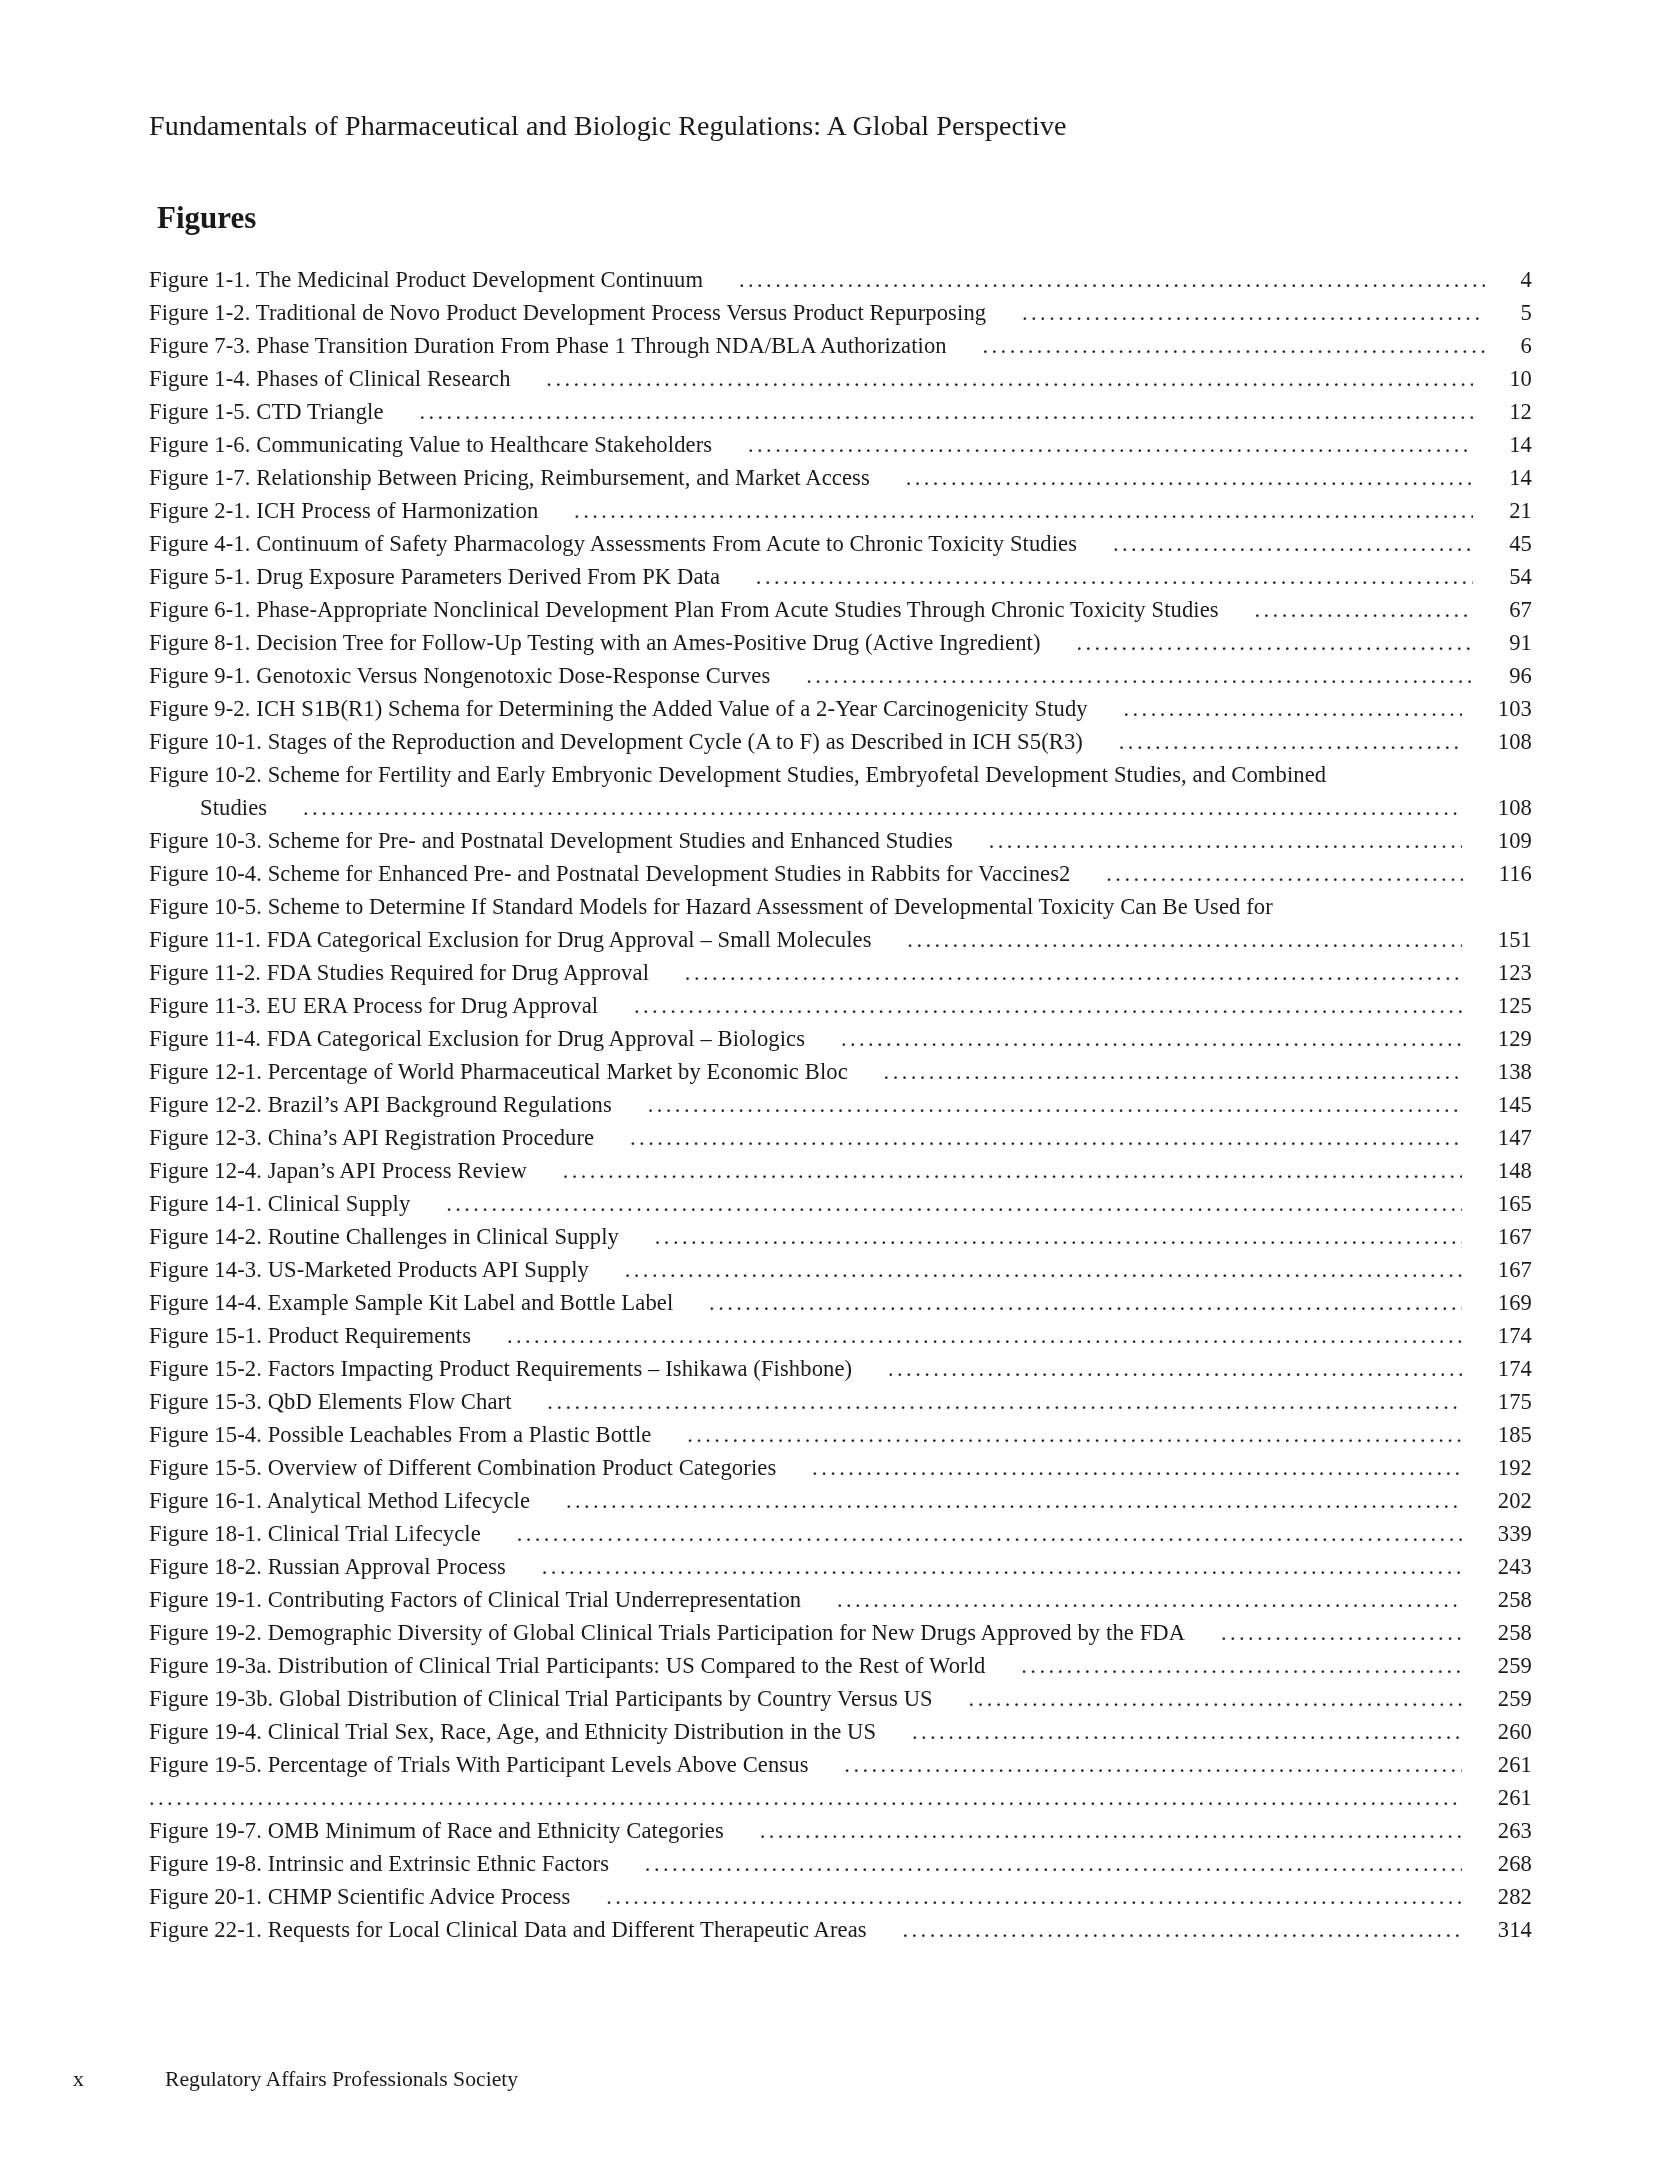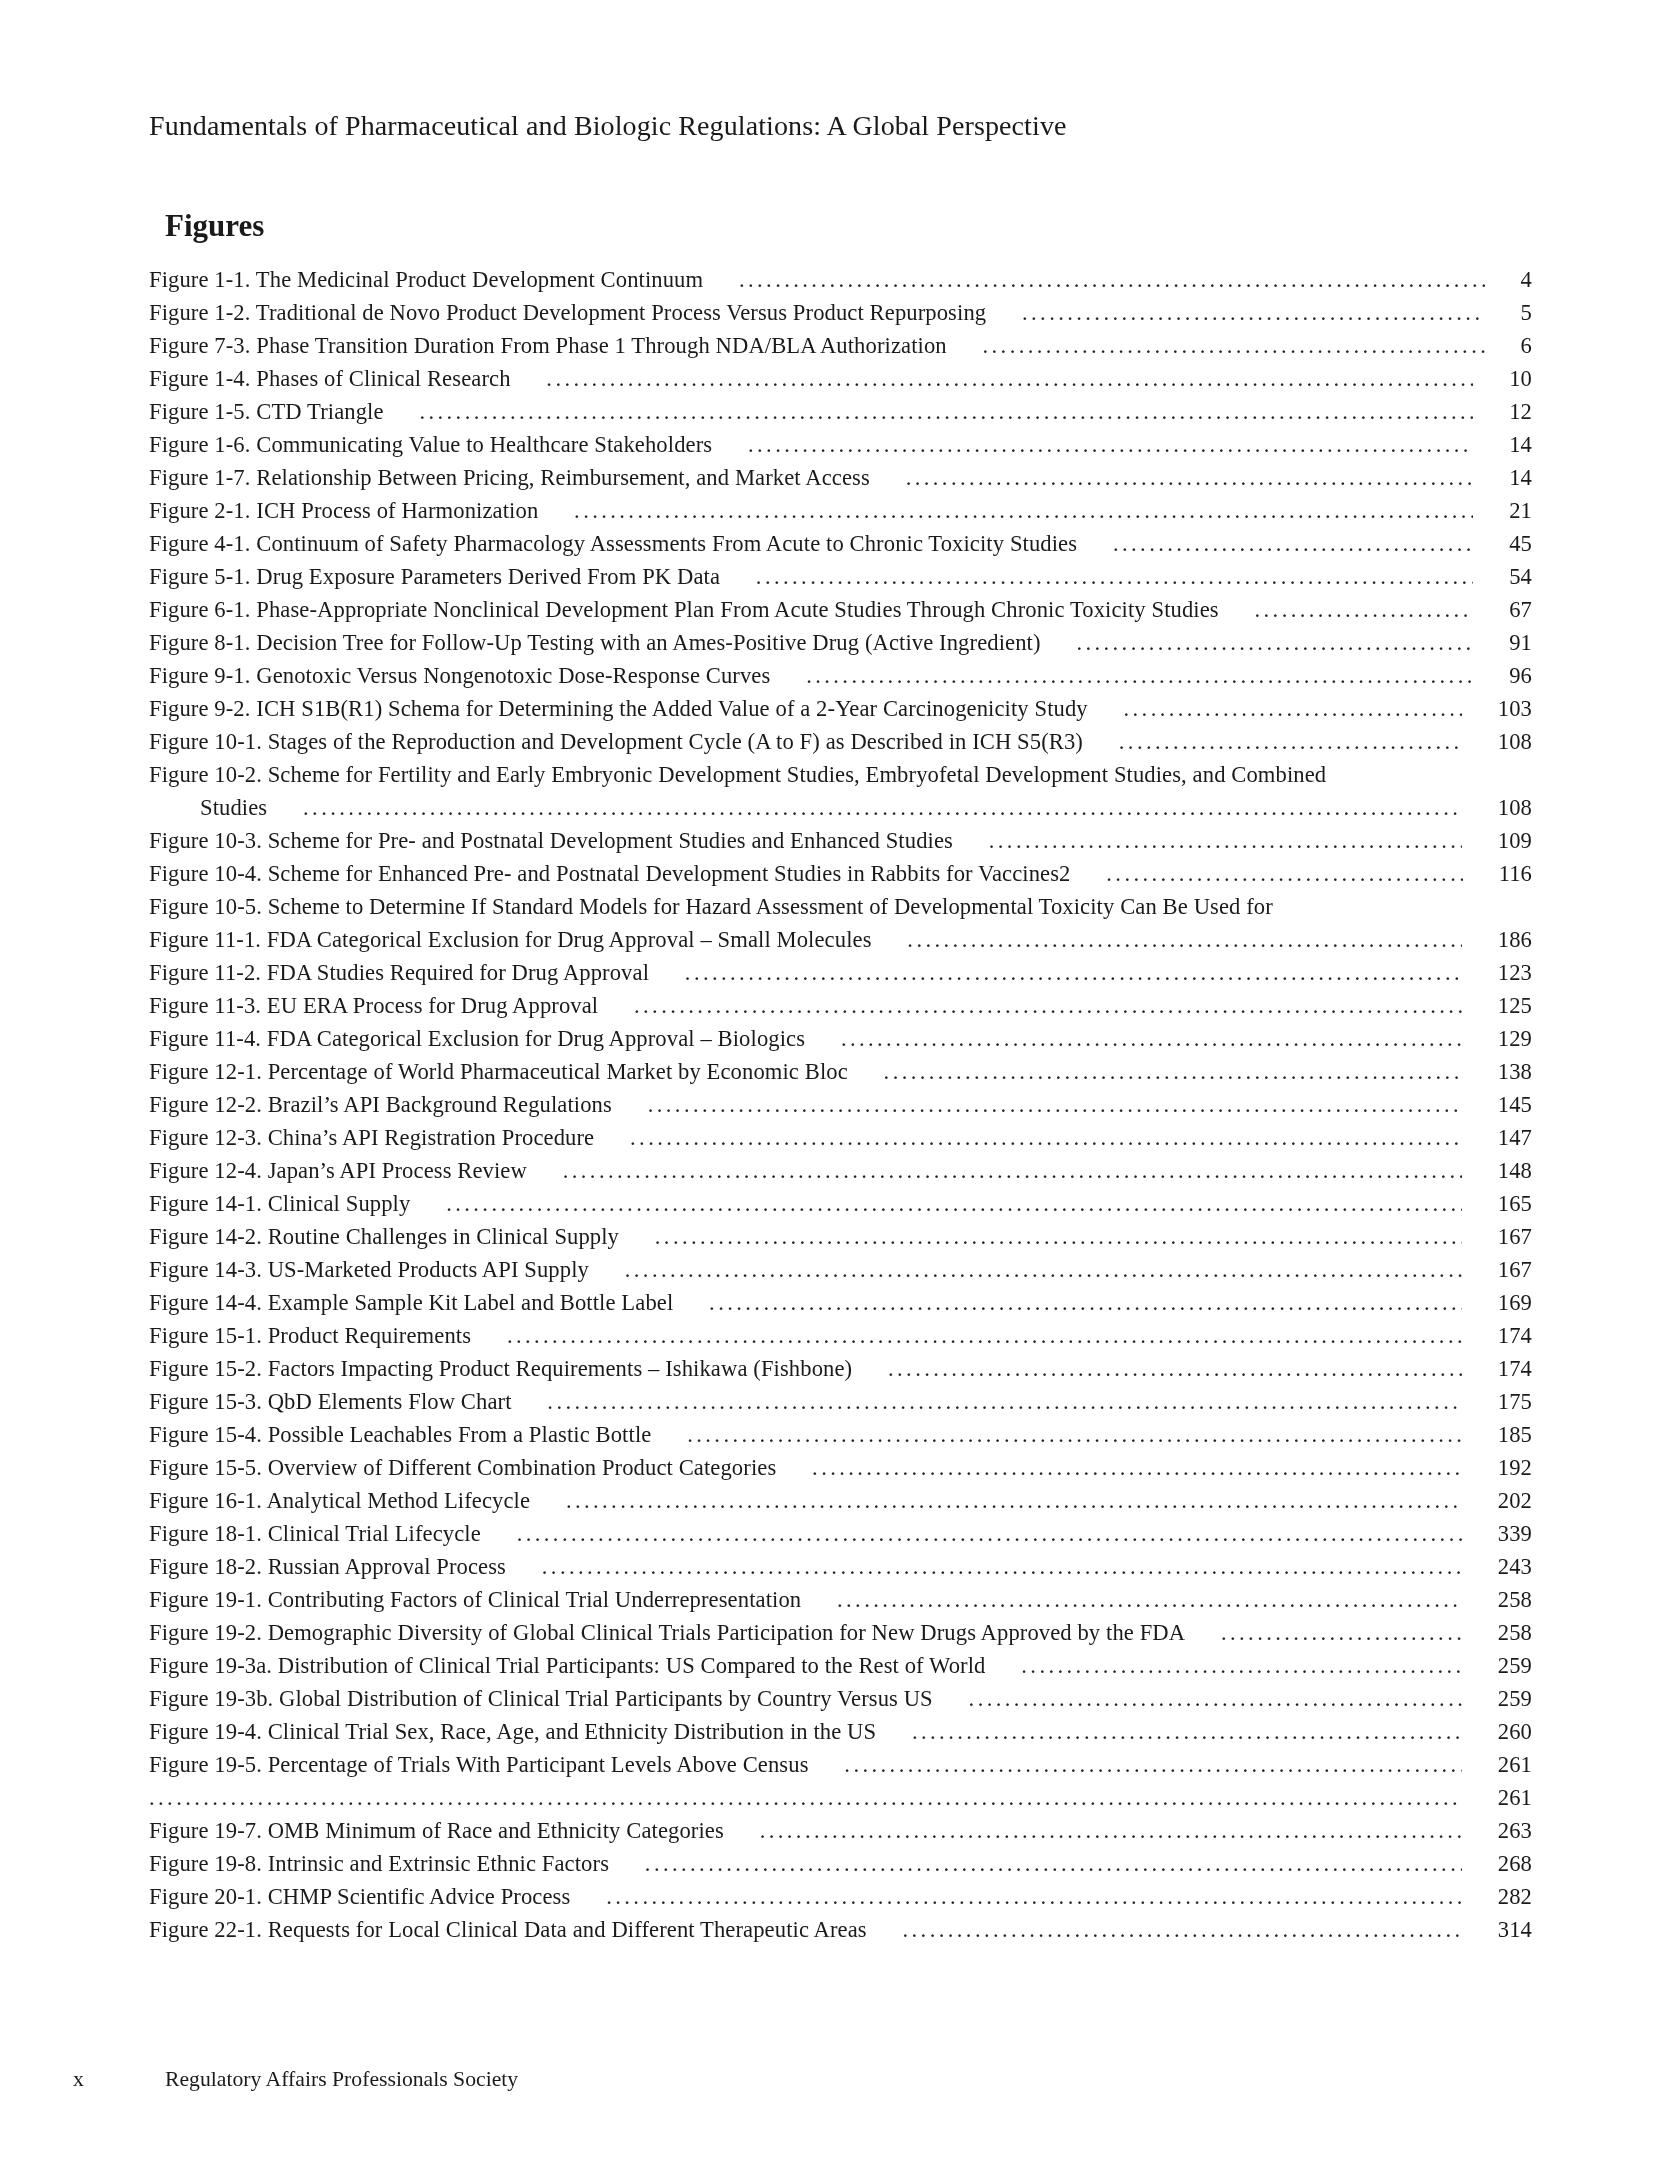--- a/index.html
+++ b/index.html
@@ -46,21 +46,21 @@
   .footer-org {
     position: absolute; left: 165px; top: 2066px;
     font-size: 21.7px; line-height: 26px; white-space: nowrap;
   }
 </style>
 </head>
 <body>
 
 <div class="running-header">Fundamentals of Pharmaceutical and Biologic Regulations: A Global Perspective</div>
 
-<h1 class="section-title" style="margin:16px;">Figures</h1>
+<h1 class="section-title" style="margin:8px;">Figures</h1>
 
 <ul class="toc" id="toc">
   <li class="toc-entry">
     <div class="toc-line">
       <span class="toc-title">Figure 1-1. The Medicinal Product Development Continuum</span>
       <span class="toc-leader"></span>
       <span class="toc-page">4</span>
     </div>
   </li>
 
@@ -206,21 +206,21 @@
   <li class="toc-entry">
     <div class="toc-line first-only">
       <span class="toc-title">Figure 10-5. Scheme to Determine If Standard Models for Hazard Assessment of Developmental Toxicity Can Be Used for</span>
     </div>
   </li>
 
   <li class="toc-entry">
     <div class="toc-line">
       <span class="toc-title">Figure 11-1. FDA Categorical Exclusion for Drug Approval – Small Molecules</span>
       <span class="toc-leader"></span>
-      <span class="toc-page">186</span>
+      <span class="toc-page">151</span>
     </div>
   </li>
 
   <li class="toc-entry">
     <div class="toc-line">
       <span class="toc-title">Figure 11-2. FDA Studies Required for Drug Approval</span>
       <span class="toc-leader"></span>
       <span class="toc-page">123</span>
     </div>
   </li>

